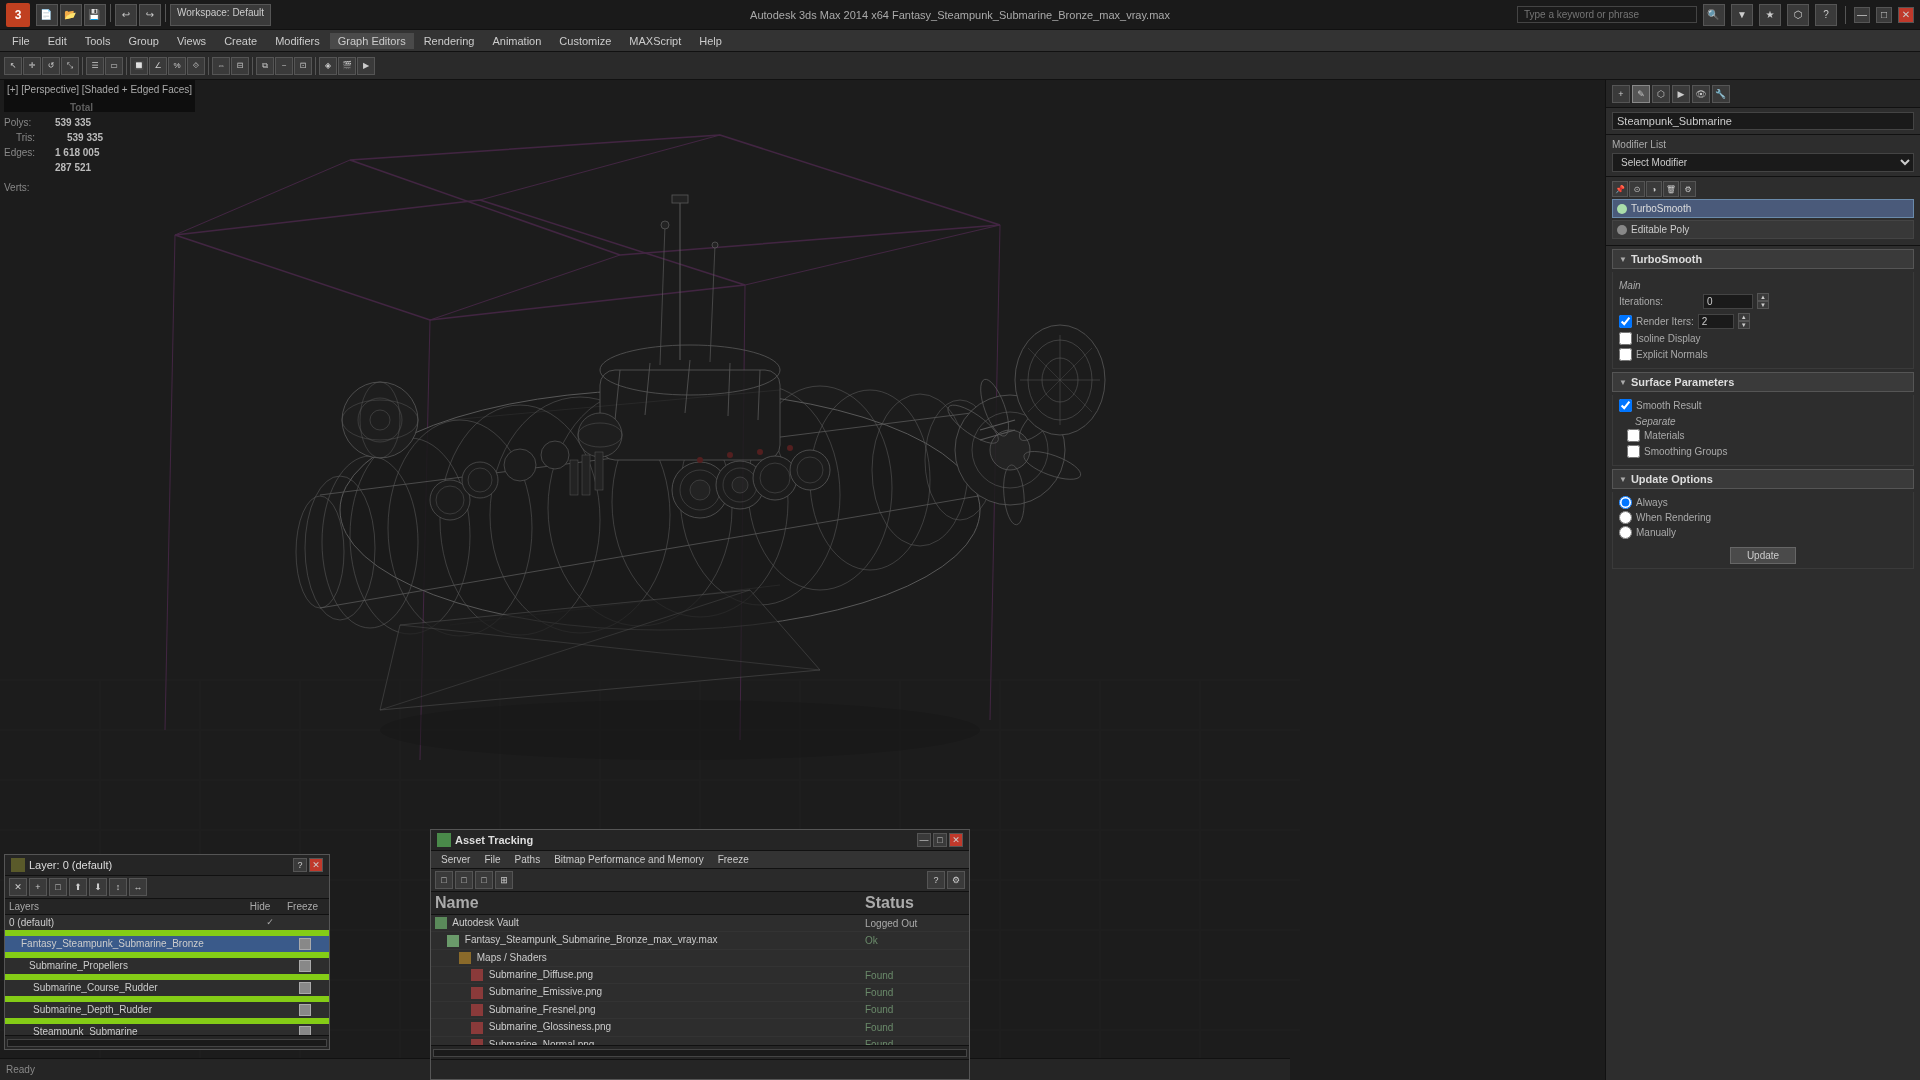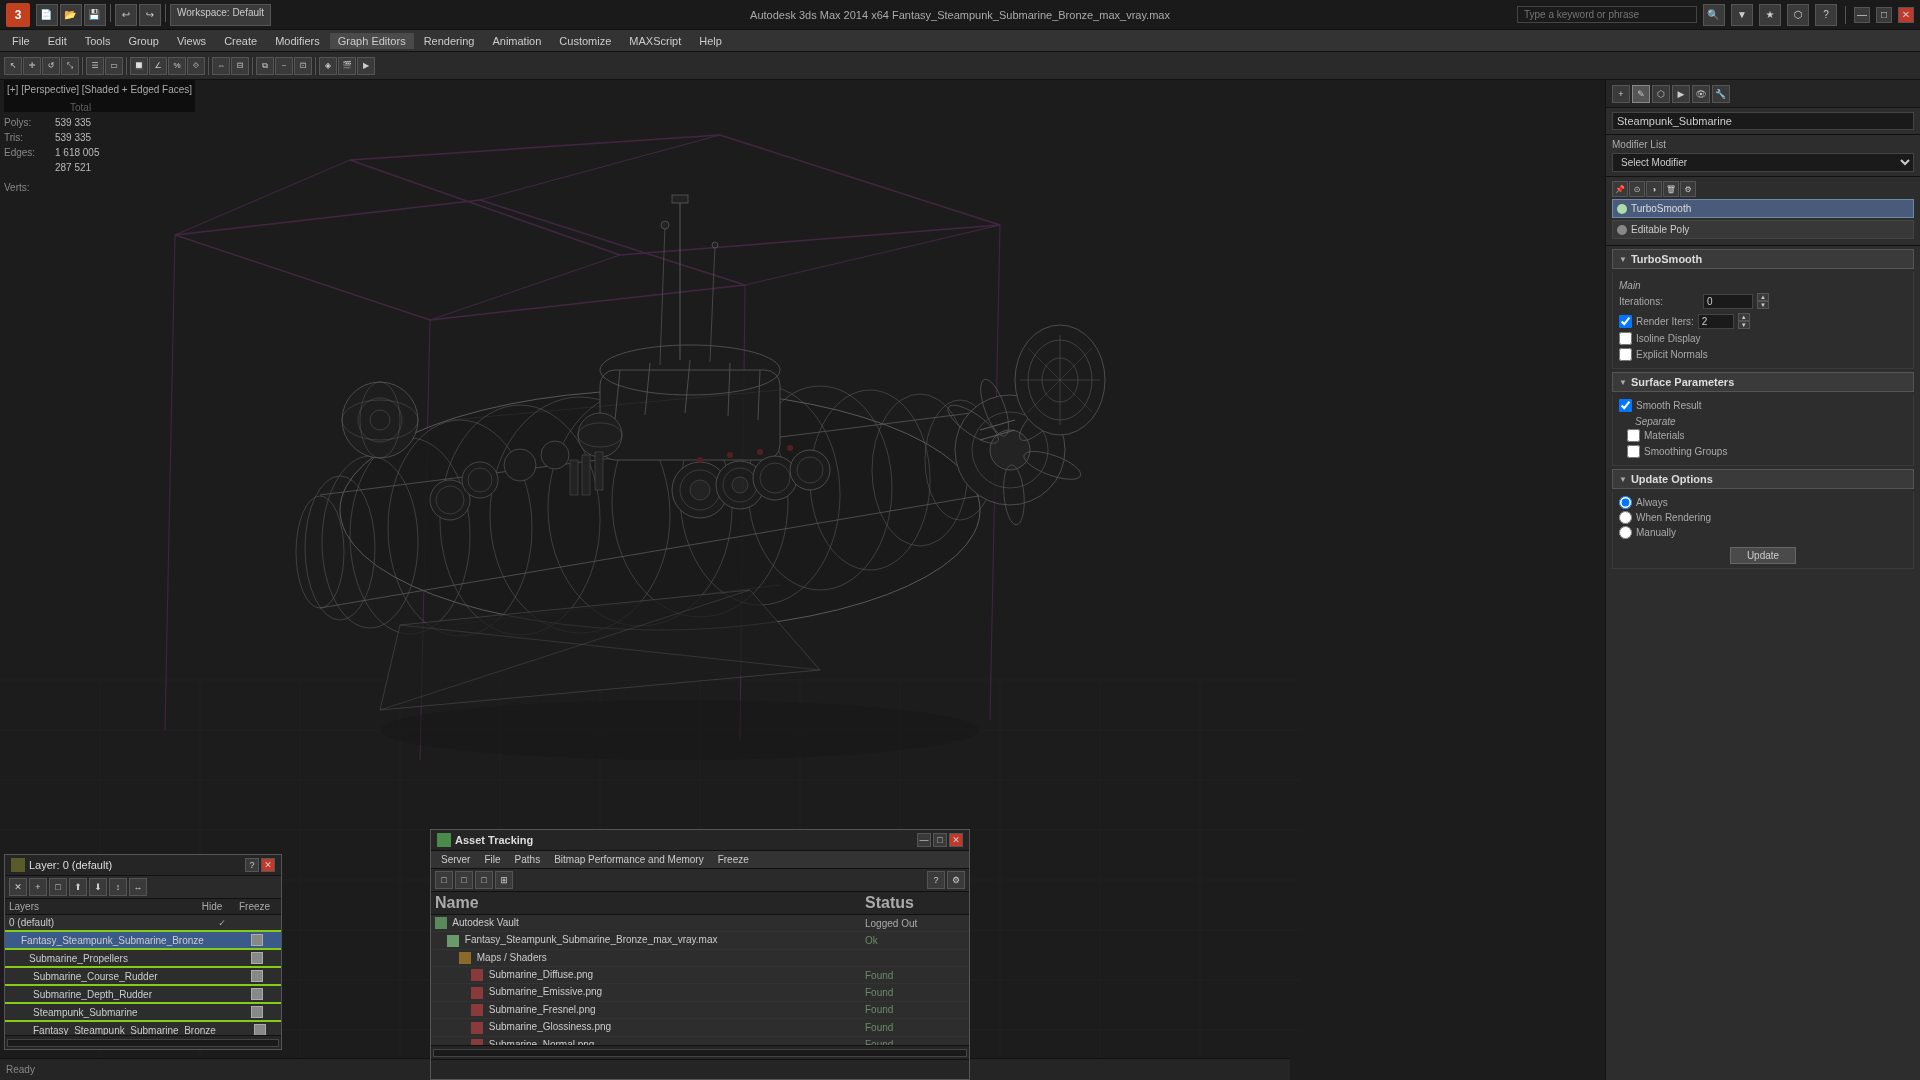--- a/index.html
+++ b/index.html
@@ -318,21 +318,21 @@
       font-size: 10px;
       cursor: pointer;
       margin-top: 4px;
     }
 
     
     #layers-panel {
       position: absolute;
       bottom: 30px;
       left: 4px;
-      width: 278px;
+      width: 326px;
       background: #2d2d2d;
       border: 1px solid #555;
       z-index: 20;
     }
 
     #layers-title-bar {
       background: #252525;
       padding: 3px 6px;
       display: flex;
       align-items: center;
@@ -377,24 +377,24 @@
     }
 
     #layers-content {
       background: #2d2d2d;
       max-height: 120px;
       overflow-y: auto;
     }
 
     .layer-row {
       display: flex;
-      align-items: flex-end;
+      align-items: flex-start;
       padding: 2px 4px;
       cursor: pointer;
-      border-bottom: 2px solid #84cc16;
+      border-bottom: 6px solid #84cc16;
     }
     .layer-row.selected { background: #3a5a8a; }
 
     .layer-name {
       flex: 1;
       font-size: 10px;
       color: #ccc;
     }
     .layer-visibility {
       width: 30px;
@@ -534,21 +534,21 @@
       font-size: 10px;
       line-height: 1.5;
       pointer-events: none;
       z-index: 5;
     }
     .stat-row {
       display: flex;
       gap: 6px;
     }
     .stat-label { color: #888; }
-    .stat-value { color: #bbb; }
+    .stat-value { color: #bbb; font-weight: bold; }
 
     
     .grid-svg {
       position: absolute;
       top: 0;
       left: 0;
       width: 100%;
       height: 100%;
       opacity: 0.3;
     }
@@ -690,21 +690,21 @@
     <div id="stats-overlay" style="top:20px;left:4px;">
       <div class="stat-row">
         <span class="stat-label" style="min-width:60px;"></span>
         <span class="stat-value">Total</span>
       </div>
       <div class="stat-row">
         <span class="stat-label" style="min-width:45px;">Polys:</span>
         <span class="stat-value">539 335</span>
       </div>
       <div class="stat-row">
-        <span class="stat-label" style="min-width:45px;">Tris:</span>
+        <span class="stat-label" style="min-width:45px;margin-left:12px;">Tris:</span>
         <span class="stat-value">539 335</span>
       </div>
       <div class="stat-row">
         <span class="stat-label" style="min-width:45px;">Edges:</span>
         <span class="stat-value">1 618 005</span>
       </div>
       <div class="stat-row">
         <span class="stat-label" style="min-width:45px;margin-top:20px;">Verts:</span>
         <span class="stat-value">287 521</span>
       </div>

